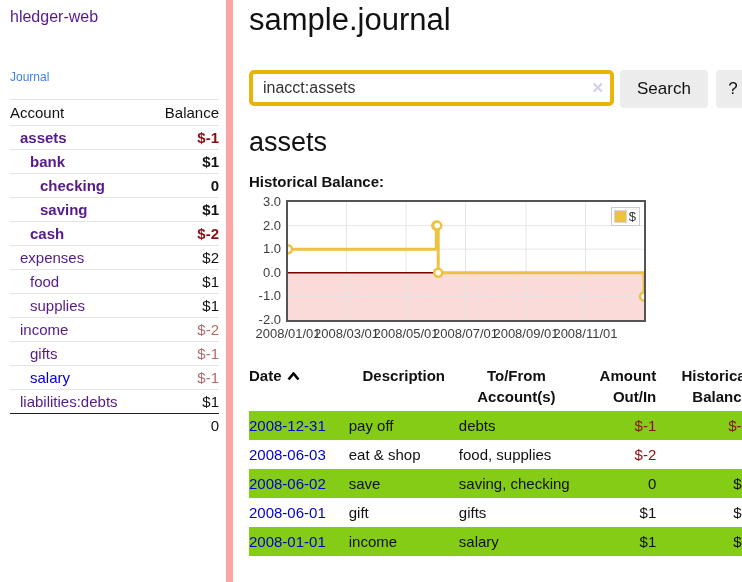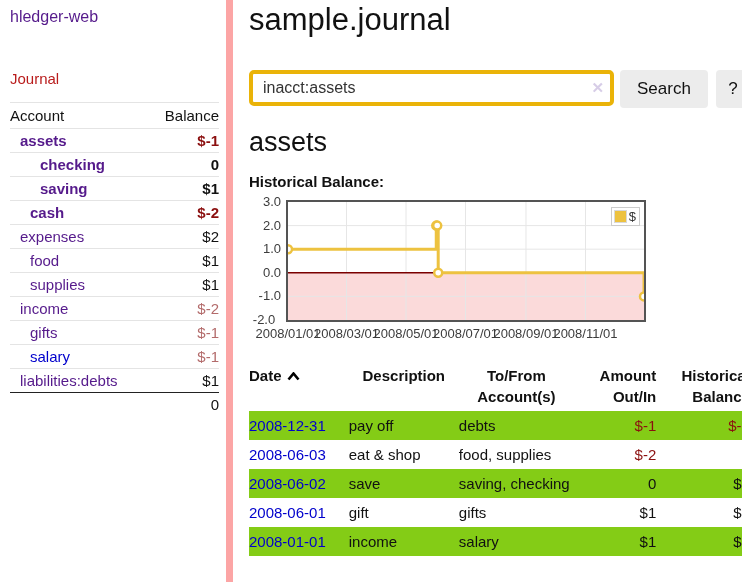--- a/index.html
+++ b/index.html
@@ -6,21 +6,21 @@
   html,body { margin:0; padding:0; background:#fff; }
   body {
     width:742px; height:582px; overflow:hidden;
     font-family:"Liberation Sans", sans-serif; color:#111;
   }
   .layout { display:flex; width:742px; height:582px; }
 
   
   .sidebar { width:233px; min-width:233px; border-right:7px solid #fca5a5; padding:8px 7px 0 10px; }
   .brand { font-size:16px; color:#551a8b; text-decoration:none; display:inline-block; }
-  .nav-journal { display:inline-block; margin-top:44px; font-size:15px; color:#b91c1c; text-decoration:none; }
+  .nav-journal { display:inline-block; margin-top:44px; font-size:12px; color:#3b82f6; text-decoration:none; }
   .acct-table { width:100%; border-collapse:collapse; font-size:15px; margin-top:14px; }
   .acct-table th { font-weight:400; text-align:left; padding:4px 0; }
   .acct-table th.r { text-align:right; }
   .acct-table thead tr { border-top:1px solid #e4e4e4; border-bottom:1px solid #e4e4e4; }
   .acct-table tbody tr { border-bottom:1px solid #e4e4e4; }
   .acct-table tbody tr:last-child { border-bottom:none; }
   .acct-table td { padding:3px 0; }
   .acct-table td.bal { text-align:right; white-space:nowrap; }
   .acct-table tfoot td { border-top:1.5px solid #222; text-align:right; padding:3px 0; }
   td.acct.d1 { padding-left:10px; }
@@ -99,20 +99,24 @@
       <thead>
         <tr>
           <th>Account</th>
           <th class="r">Balance</th>
         </tr>
       </thead>
       <tbody id="acct-rows">
           <tr class="b">
             <td class="acct d1"><a href="#" class="purple">assets</a></td>
             <td class="bal amt-neg-b">$-1</td>
+          </tr>
+          <tr class="b">
+            <td class="acct d2"><a href="#" class="purple">bank</a></td>
+            <td class="bal amt-b">$1</td>
           </tr>
           <tr class="b">
             <td class="acct d3"><a href="#" class="purple">checking</a></td>
             <td class="bal amt-b">0</td>
           </tr>
           <tr class="b">
             <td class="acct d3"><a href="#" class="purple">saving</a></td>
             <td class="bal amt-b">$1</td>
           </tr>
           <tr class="b">
@@ -196,21 +200,21 @@
           <span class="swatch"></span>
           <span class="lab">$</span>
         </div>
       </div>
       <div id="yticks">
           <div class="ytick" style="top: -6px;">3.0</div>
           <div class="ytick" style="top: 17.6px;">2.0</div>
           <div class="ytick" style="top: 41.2px;">1.0</div>
           <div class="ytick" style="top: 64.8px;">0.0</div>
           <div class="ytick" style="top: 88px;">-1.0</div>
-          <div class="ytick" style="top: 112px; text-align: center;">-2.0</div>
+          <div class="ytick" style="top: 112px;">-2.0</div>
         </div>
       <div id="xticks">
           <div class="xtick" style="left: 2px;">2008/01/01</div>
           <div class="xtick" style="left: 60.5205px;">2008/03/01</div>
           <div class="xtick" style="left: 120.016px;">2008/05/01</div>
           <div class="xtick" style="left: 179.512px;">2008/07/01</div>
           <div class="xtick" style="left: 239.984px;">2008/09/01</div>
           <div class="xtick" style="left: 299.479px;">2008/11/01</div>
         </div>
     </div>

